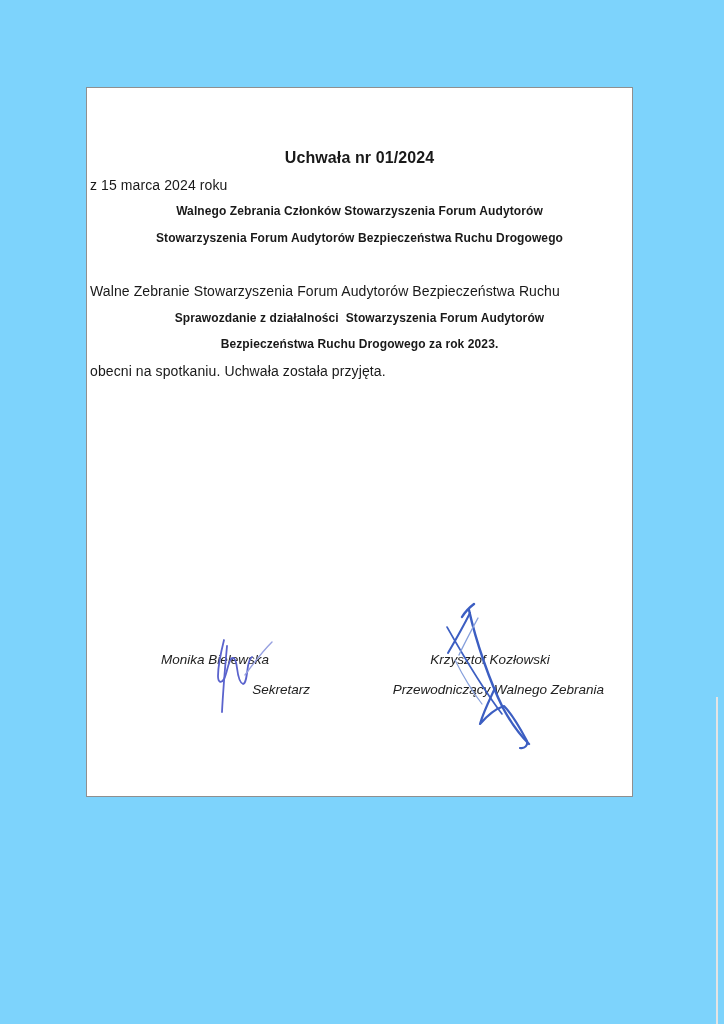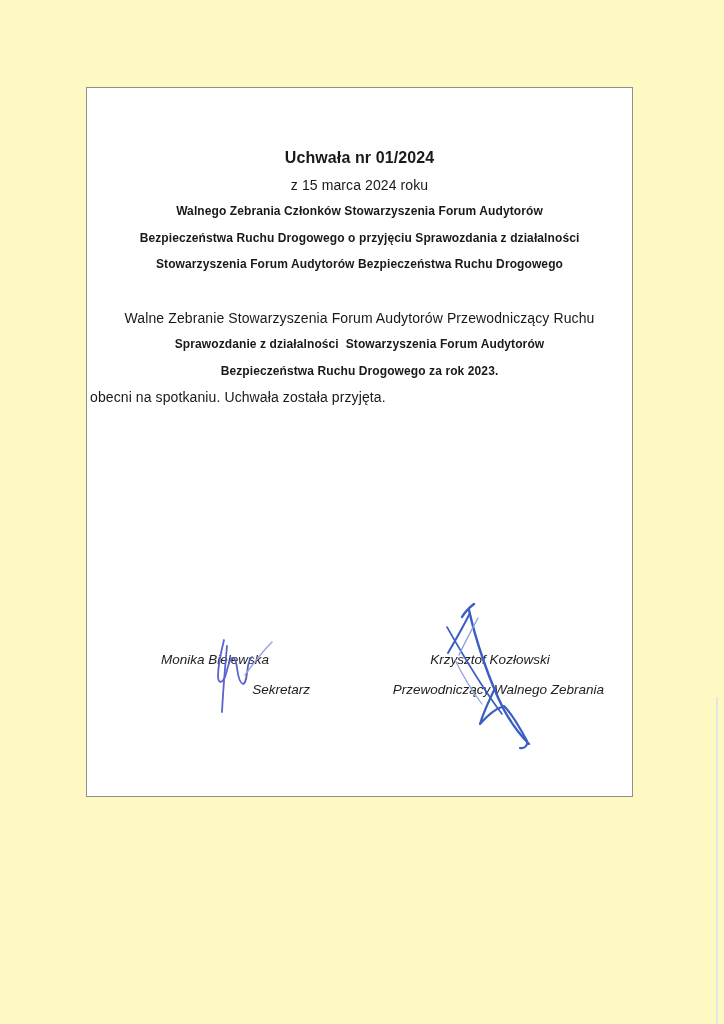--- a/index.html
+++ b/index.html
@@ -2,21 +2,21 @@
 <html><head>
 <meta charset="utf-8">
 <style>
   * { margin: 0; padding: 0; box-sizing: border-box; }
   html, body { background: #ffffff; }
 
   .page {
     position: relative;
     width: 724px;
     height: 1024px;
-    background: #fef9c3;
+    background: #7dd3fc;
     font-family: "Liberation Sans", "DejaVu Sans", sans-serif;
     color: #1a1a1a;
     overflow: hidden;
   }
 
   .doc-border {
     position: absolute;
     left: 86px;
     top: 87px;
     width: 547px;
@@ -35,21 +35,21 @@
 
   .line {
     height: 26.6px;
     line-height: 26.6px;
     font-size: 14px;
     white-space: pre;          
     color: #191919;
     letter-spacing: 0.1px;
   }
   .line.title       { text-align: center; font-weight: bold; font-size: 16px; }
-  .line.center      { text-align: center; }
+  .line.center      { }
   .line.center-bold { text-align: center; font-weight: bold; font-size: 12px; }
   .line.left        { text-align: left; }
   .line.blank       { }
 
   .signature-block {
     position: absolute;
     text-align: center;
     font-style: italic;
     font-size: 13.5px;
     color: #222222;
@@ -79,24 +79,23 @@
 </head>
 <body>
 
 <div class="page">
 
   <div class="doc-border">
     <div class="doc-lines">
         <div class="line title">Uchwała nr 01/2024</div>
         <div class="line center">z 15 marca 2024 roku</div>
         <div class="line center-bold">Walnego Zebrania Członków Stowarzyszenia Forum Audytorów</div>
-        <div class="line center-bold">Bezpieczeństwa Ruchu Drogowego o przyjęciu Sprawozdania z działalności</div>
         <div class="line center-bold">Stowarzyszenia Forum Audytorów Bezpieczeństwa Ruchu Drogowego</div>
         <div class="line blank"></div>
-        <div class="line center">Walne Zebranie Stowarzyszenia Forum Audytorów Przewodniczący Ruchu</div>
+        <div class="line center">Walne Zebranie Stowarzyszenia Forum Audytorów Bezpieczeństwa Ruchu</div>
         <div class="line center-bold">Sprawozdanie z działalności  Stowarzyszenia Forum Audytorów</div>
         <div class="line center-bold">Bezpieczeństwa Ruchu Drogowego za rok 2023.</div>
         <div class="line left">obecni na spotkaniu. Uchwała została przyjęta.</div>
       </div>
   </div>
 
   <div class="signature-block sig-left">
     <div class="signer-name">Monika Bielewska</div>
     <div class="signer-role">Sekretarz</div>
   </div>

